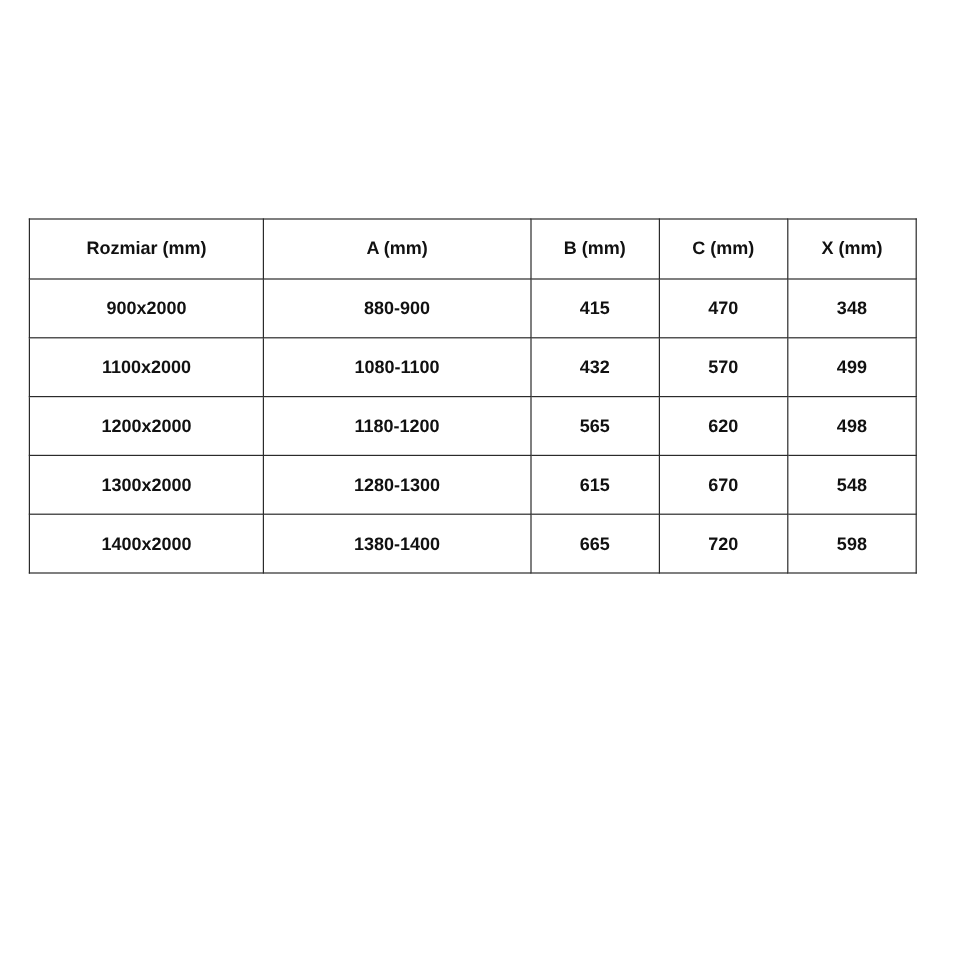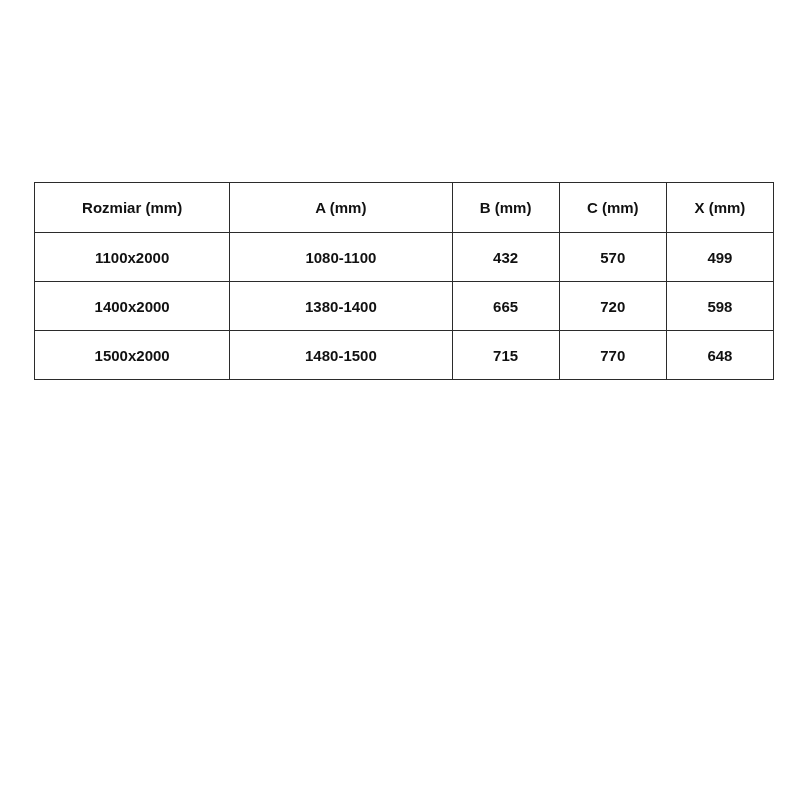--- a/index.html
+++ b/index.html
@@ -10,21 +10,21 @@
   body {
     width: 800px;
     height: 800px;
     font-family: "Liberation Sans", sans-serif;
     color: #000000;
     position: relative;
     overflow: hidden;
   }
   .table-wrap {
     position: absolute;
-    left: 34px;
+    left: 24px;
     top: 182px;
     width: 600px;
   }
   table.spec-table {
     border-collapse: collapse;
     width: 740px;
     table-layout: fixed;
   }
   table.spec-table th,
   table.spec-table td {
@@ -63,35 +63,49 @@
       <tr>
         <th>Rozmiar (mm)</th>
         <th>A (mm)</th>
         <th>B (mm)</th>
         <th>C (mm)</th>
         <th>X (mm)</th>
       </tr>
     </thead>
     <tbody>
       <tr>
+        <td>900x2000</td>
+        <td>880-900</td>
+        <td>415</td>
+        <td>470</td>
+        <td>348</td>
+      </tr>
+      <tr>
         <td>1100x2000</td>
         <td>1080-1100</td>
         <td>432</td>
         <td>570</td>
         <td>499</td>
+      </tr>
+      <tr>
+        <td>1200x2000</td>
+        <td>1180-1200</td>
+        <td>565</td>
+        <td>620</td>
+        <td>498</td>
+      </tr>
+      <tr>
+        <td>1300x2000</td>
+        <td>1280-1300</td>
+        <td>615</td>
+        <td>670</td>
+        <td>548</td>
       </tr>
       <tr>
         <td>1400x2000</td>
         <td>1380-1400</td>
         <td>665</td>
         <td>720</td>
         <td>598</td>
       </tr>
-      <tr>
-        <td>1500x2000</td>
-        <td>1480-1500</td>
-        <td>715</td>
-        <td>770</td>
-        <td>648</td>
-      </tr>
     </tbody>
   </table>
 </div>
 
 </body></html>

